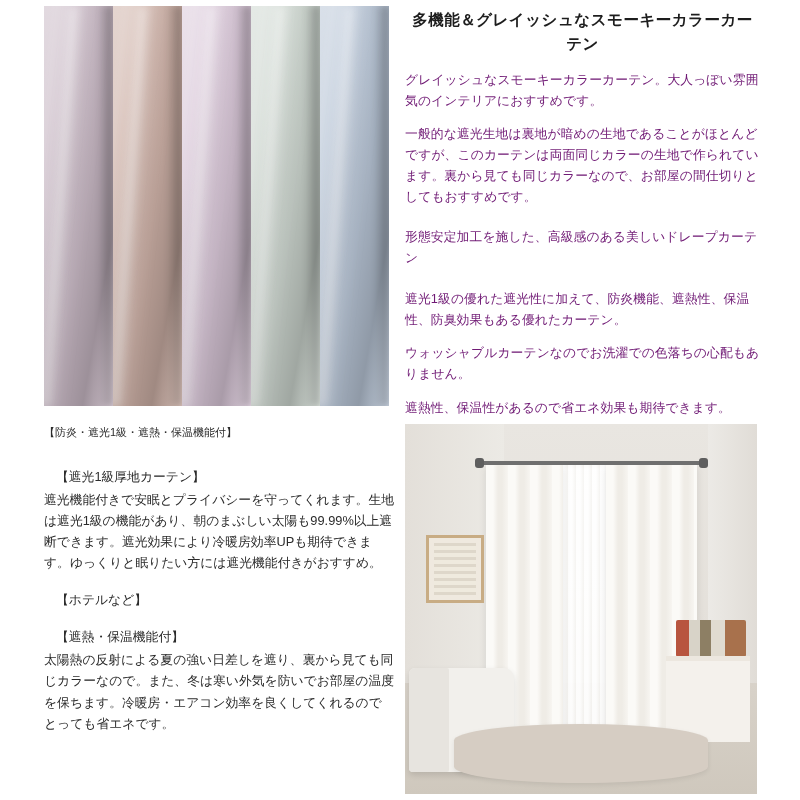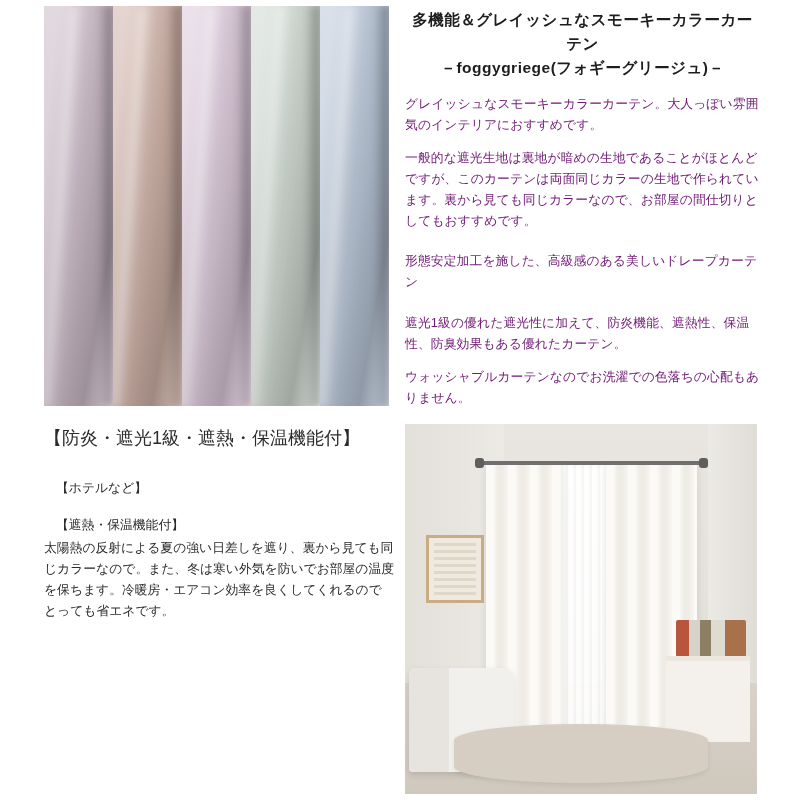--- a/index.html
+++ b/index.html
@@ -112,21 +112,21 @@
   .para.gap-lg { margin-bottom: 20px; }
 
   
   .left-col {
     position: absolute;
     left: 44px;
     top: 424px;
     width: 350px;
   }
   .feature-head {
-    font-size: 18px;
+    font-size: 11px;
     line-height: 1.6;
     color: #2b2b2b;
     margin: 0 0 24px 0;
   }
   .block {
     margin: 0 0 16px 0;
   }
   .block-title {
     font-size: 12.8px;
     line-height: 1.65;
@@ -304,33 +304,36 @@
       <div class="sw" style="background:#b8c5d6">
         <div class="sw-gloss"></div>
           <div class="sw-shadow"></div>
       </div>
     </div>
   </div>
 
   <div class="right-col">
     <h1 class="title">
       <span>多機能＆グレイッシュなスモーキーカラーカーテン</span>
-      <span class="line2">－foggygriege(フォギーグリージュ)－</span>
     </h1>
     <p class="para">グレイッシュなスモーキーカラーカーテン。大人っぽい雰囲気のインテリアにおすすめです。</p>
     <p class="para gap-lg">一般的な遮光生地は裏地が暗めの生地であることがほとんどですが、このカーテンは両面同じカラーの生地で作られています。裏から見ても同じカラーなので、お部屋の間仕切りとしてもおすすめです。</p>
     <p class="para gap-lg">形態安定加工を施した、高級感のある美しいドレープカーテン</p>
     <p class="para">遮光1級の優れた遮光性に加えて、防炎機能、遮熱性、保温性、防臭効果もある優れたカーテン。</p>
     <p class="para">ウォッシャブルカーテンなのでお洗濯での色落ちの心配もありません。</p>
     <p class="para">遮熱性、保温性があるので省エネ効果も期待できます。</p>
   </div>
 
   <div class="left-col">
     <p class="feature-head">【防炎・遮光1級・遮熱・保温機能付】</p>
 
+    <div class="block">
+      <p class="block-title">【遮光1級厚地カーテン】</p>
+      <p class="block-body">遮光機能付きで安眠とプライバシーを守ってくれます。生地は遮光1級の機能があり、朝のまぶしい太陽も99.99%以上遮断できます。遮光効果により冷暖房効率UPも期待できます。ゆっくりと眠りたい方には遮光機能付きがおすすめ。</p>
+    </div>
 
     <div class="block">
       <p class="block-title">【ホテルなど】</p>
     </div>
 
     <div class="block">
       <p class="block-title">【遮熱・保温機能付】</p>
       <p class="block-body">太陽熱の反射による夏の強い日差しを遮り、裏から見ても同じカラーなので。また、冬は寒い外気を防いでお部屋の温度を保ちます。冷暖房・エアコン効率を良くしてくれるのでとっても省エネです。</p>
     </div>
   </div>

